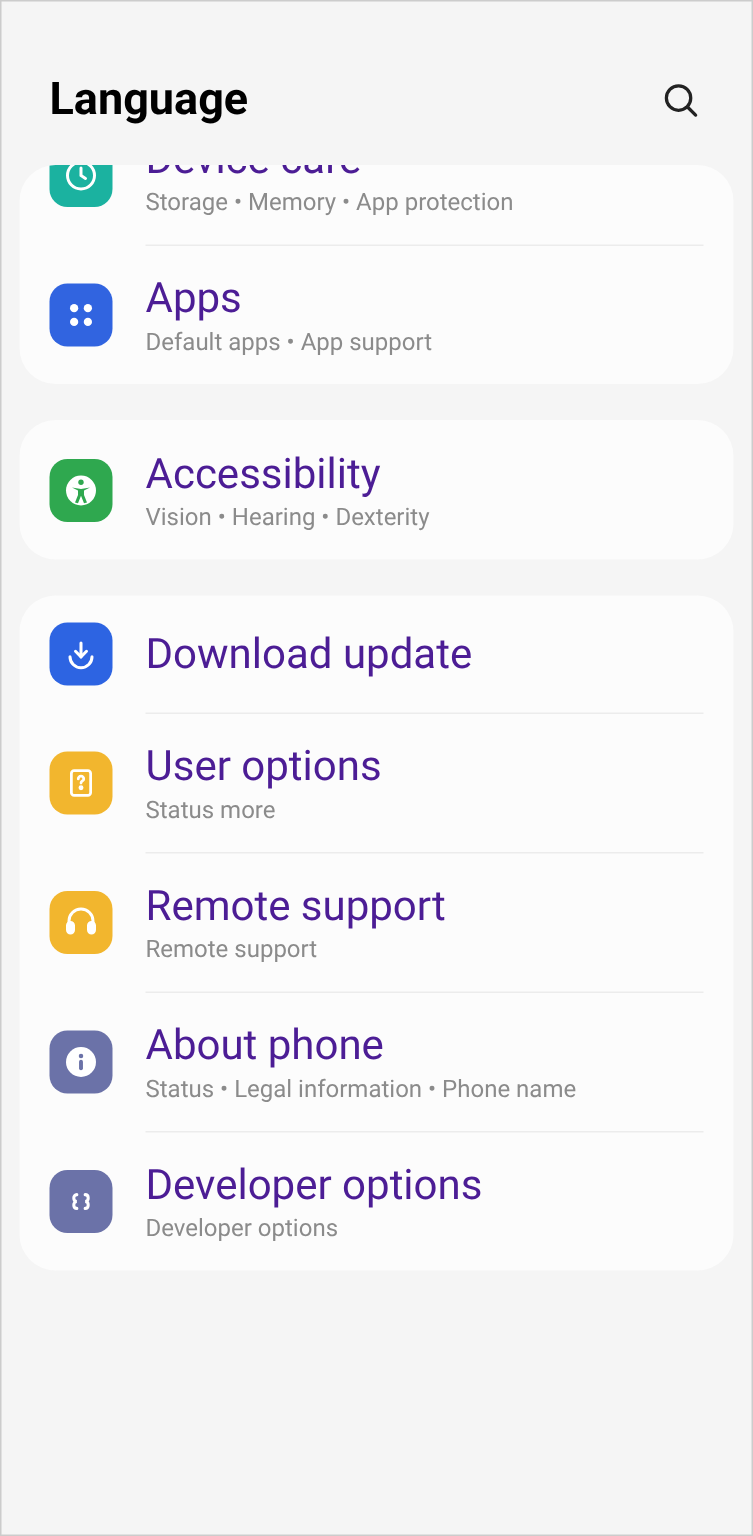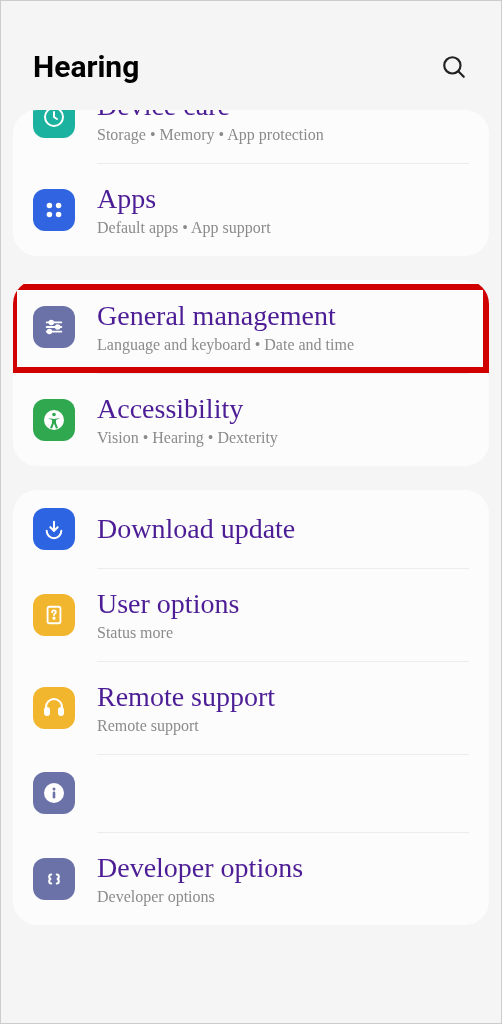--- a/index.html
+++ b/index.html
@@ -31,21 +31,20 @@
     background: none;
     border: none;
     cursor: pointer;
   }
 
   .group {
     background: #fcfcfc;
     border-radius: 24px;
     margin: 0 12px 24px 12px;
     overflow: hidden;
-    font-family: Liberation Serif, serif;
   }
   .group:first-of-type {
     margin-top: 0;
   }
 
   .row {
     display: flex;
     align-items: center;
     padding: 18px 20px 18px 20px;
     position: relative;
@@ -116,21 +115,21 @@
   .ic-amber  { background: #f2b62e; }
   .ic-indigo2{ background: #6b72a8; }
   .ic-indigo3{ background: #6b72a8; }
 
   svg { display: block; }
 </style>
 </head>
 <body>
 
 <div class="header">
-  <h1>Hearing</h1>
+  <h1>Language</h1>
   <button class="search-btn">
     <span>
       <svg width="26" height="26" viewBox="0 0 24 24" fill="none" stroke="#222" stroke-width="2" stroke-linecap="round">
         <circle cx="10.5" cy="10.5" r="7.5"></circle>
         <line x1="21" y1="21" x2="16" y2="16"></line>
       </svg>
     </span>
   </button>
 </div>
 
@@ -161,36 +160,20 @@
     <div class="text">
       <div class="title">Apps</div>
       <div class="sub">Default apps  •  App support</div>
     </div>
   </div>
 
 </div>
 
 <div class="group">
 
-  <div class="row highlighted">
-    <div class="icon-wrap ic-indigo">
-      <svg width="22" height="22" viewBox="0 0 24 24" stroke="#fff" stroke-width="2" fill="none" stroke-linecap="round">
-        <line x1="4" y1="7" x2="20" y2="7"></line>
-          <circle cx="9" cy="7" r="2" fill="#fff"></circle>
-        <line x1="4" y1="12" x2="20" y2="12"></line>
-          <circle cx="16" cy="12" r="2" fill="#fff"></circle>
-        <line x1="4" y1="17" x2="20" y2="17"></line>
-          <circle cx="7" cy="17" r="2" fill="#fff"></circle>
-      </svg>
-    </div>
-    <div class="text">
-      <div class="title">General management</div>
-      <div class="sub">Language and keyboard  •  Date and time</div>
-    </div>
-  </div>
 
   <div class="row">
     <div class="icon-wrap ic-green">
       <svg width="24" height="24" viewBox="0 0 24 24" fill="#fff">
         <circle cx="12" cy="12" r="10" fill="#fff"></circle>
         <circle cx="12" cy="6.5" r="1.8" fill="#2fa84f"></circle>
         <path d="M6 10l6 1 6-1-4 2v3l2 5-2 .5-2-5-2 5-2-.5 2-5v-3z" fill="#2fa84f"></path>
       </svg>
     </div>
     <div class="text">
@@ -245,20 +228,24 @@
   </div>
 
   <div class="row">
     <div class="icon-wrap ic-indigo2">
       <svg width="24" height="24" viewBox="0 0 24 24" fill="#fff">
         <circle cx="12" cy="12" r="10" fill="#fff"></circle>
         <circle cx="12" cy="8" r="1.5" fill="#6b72a8"></circle>
         <rect x="10.7" y="10.5" width="2.6" height="7" rx="1.3" fill="#6b72a8"></rect>
       </svg>
     </div>
+    <div class="text">
+      <div class="title">About phone</div>
+      <div class="sub">Status  •  Legal information  •  Phone name</div>
+    </div>
   </div>
 
   <div class="row">
     <div class="icon-wrap ic-indigo3">
       <svg width="22" height="22" viewBox="0 0 24 24" fill="none" stroke="#fff" stroke-width="2.2" stroke-linecap="round">
         <path d="M9 7c-3 0-3 5 0 5-3 0-3 5 0 5"></path>
         <path d="M15 7c3 0 3 5 0 5 3 0 3 5 0 5"></path>
       </svg>
     </div>
     <div class="text">

